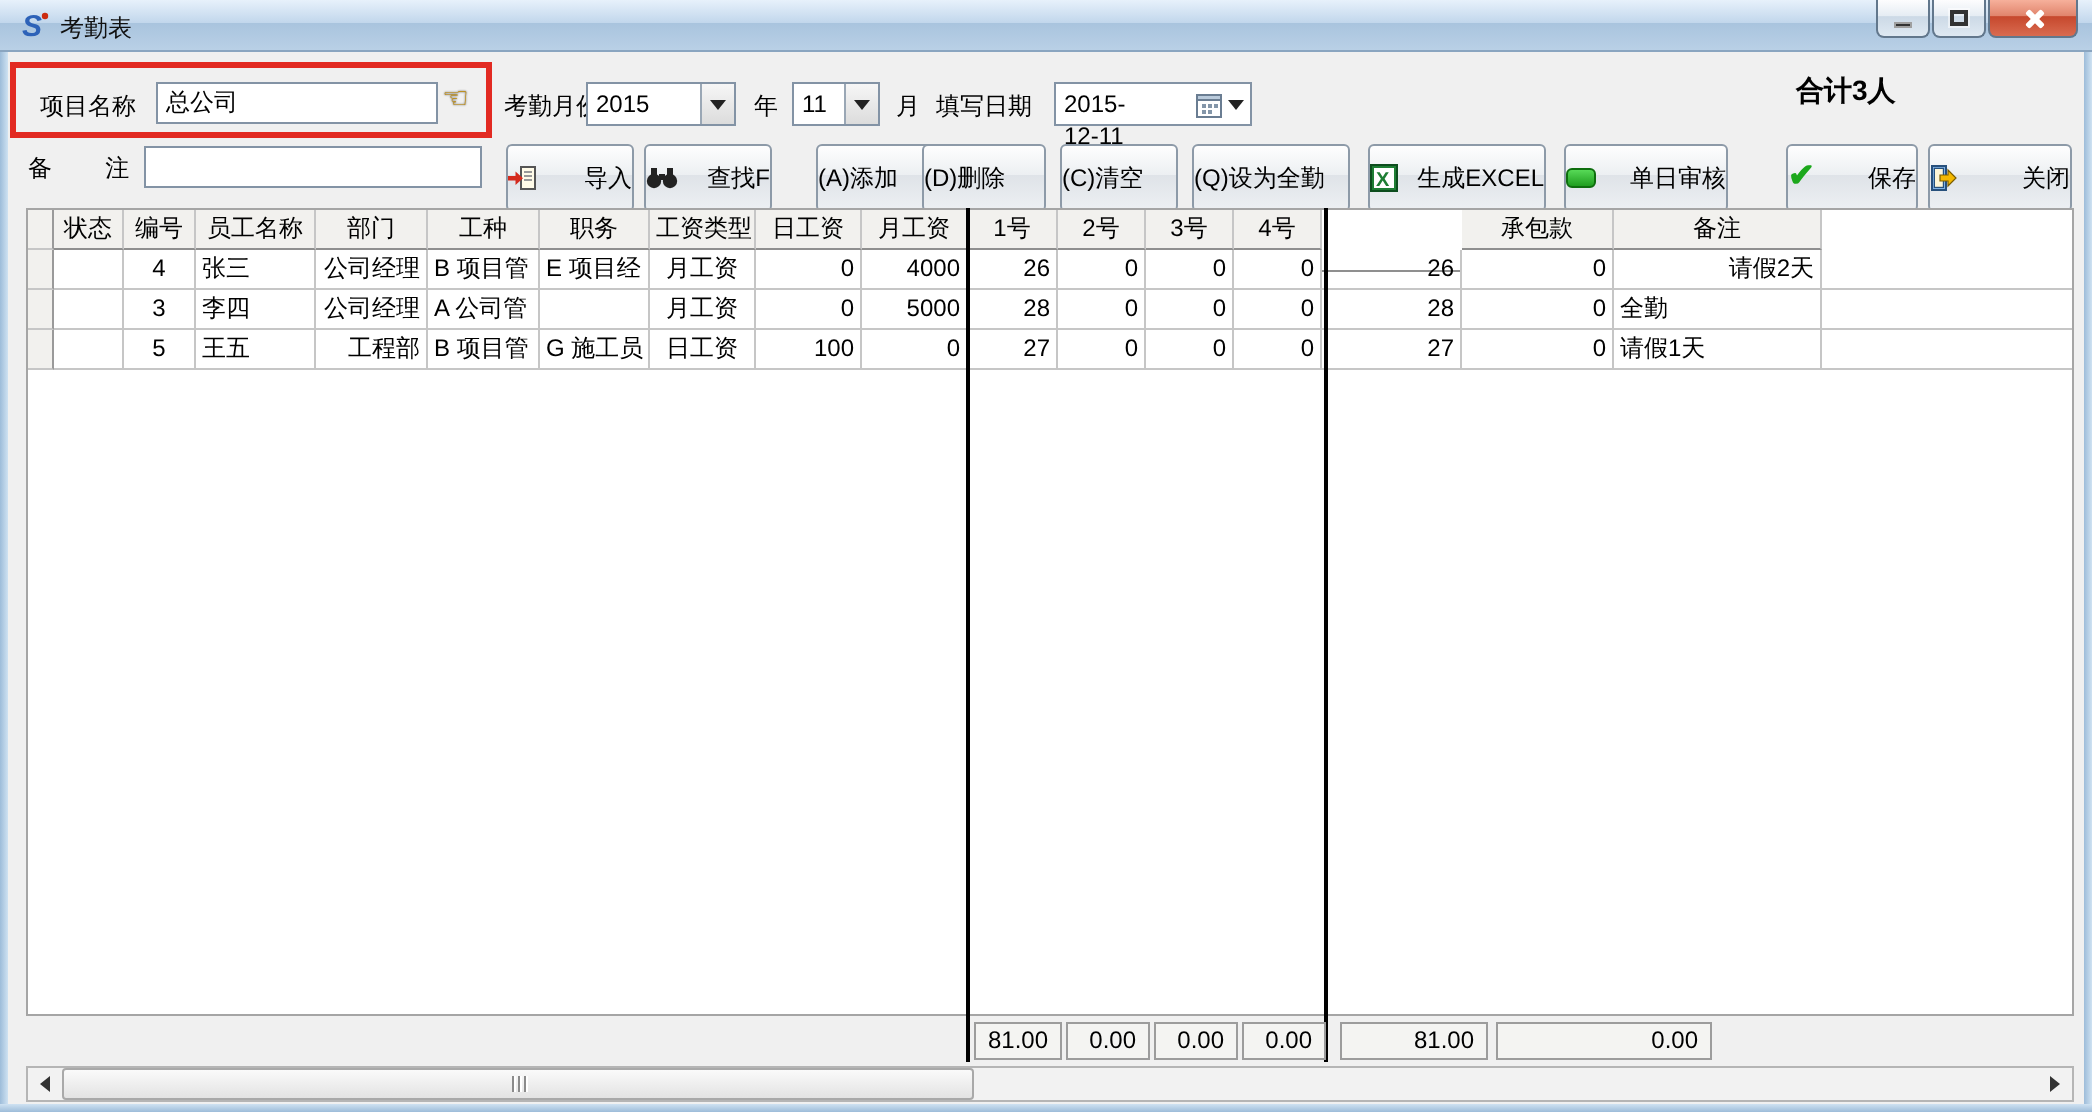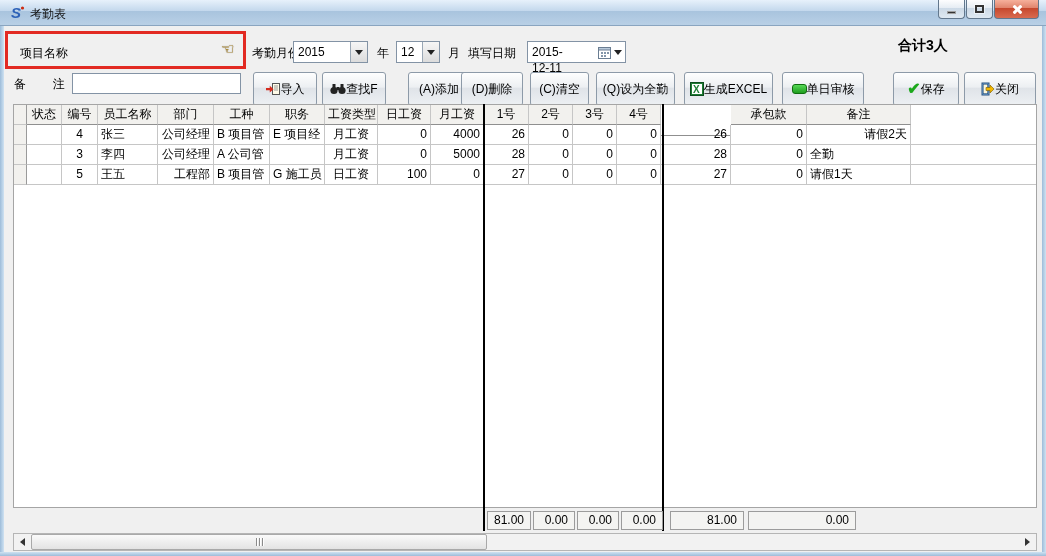--- a/index.html
+++ b/index.html
@@ -34,21 +34,21 @@
   .lbl { font-size:12px; line-height:14px; white-space:pre; }
   .field { background:#fff; border:1px solid #8393a5; padding:0 4px; line-height:19px;
            font-size:12px; white-space:nowrap; overflow:hidden; }
   .combo { background:#fff; border:1px solid #8393a5; display:flex; align-items:stretch; }
   .combo .val { flex:1; padding:2px 4px; line-height:16px; }
   .combo .dd { width:17px; background:linear-gradient(#f6f6f6,#dcdcdc);
     border-left:1px solid #9aa7b5; display:flex; align-items:center; justify-content:center; }
   .tri-down { width:0; height:0; border-left:4px solid transparent;
     border-right:4px solid transparent; border-top:5px solid #222; }
   .redbox { border:3px solid #e22a22; }
-  .btn { position:absolute; height:34px; display:flex; align-items:center; justify-content:center;
+  .btn { position:absolute; height:34px; display:flex; align-items:center; justify-content:space-between;
     gap:0; background:linear-gradient(#fefefe,#eceff2 45%,#dfe3e8 46%,#edf0f3);
     border:1px solid #8d9aa8; border-radius:3px; font-size:12px; cursor:default; }
   .total-label { font-size:14px; font-weight:bold; }
 
   
   .gridwrap { left:13px; top:104px; width:1024px; height:404px; background:#fff;
     border:1px solid #a5a5a5; overflow:hidden; }
   .tr { display:flex; height:20px; }
   .cell { flex:none; border-right:1px solid #c6c6c6; border-bottom:1px solid #c6c6c6;
     padding:0 3px; line-height:19px; font-size:12px; white-space:nowrap; overflow:hidden; }
@@ -97,32 +97,33 @@
     </div>
   </div>
 
   <div class="abs border-band" style="left:0;top:26px;width:4px;height:530px;"></div>
   <div class="abs border-band" style="left:1042px;top:26px;width:4px;height:530px;"></div>
   <div class="abs" style="left:0;top:552px;width:1046px;height:4px;background:linear-gradient(#cfe2f2,#9dbcd9);"></div>
 
   <div class="abs redbox" style="left:5px;top:31px;width:241px;height:38px;"></div>
 
   <div class="abs lbl" style="left:20px;top:46px;">项目名称</div>
+  <div class="abs field" style="left:78px;top:41px;width:141px;height:21px;">总公司</div>
   <div class="abs" style="left:221px;top:40px;font-size:15px;color:#c98f00;text-shadow:0 0 1px #000;">☜</div>
 
   <div class="abs lbl" style="left:252px;top:46px;">考勤月份</div>
   <div class="abs combo" style="left:293px;top:41px;width:75px;height:22px;">
     <div class="val">2015</div>
     <div class="dd">
         <div class="tri-down"></div>
       </div>
   </div>
   <div class="abs lbl" style="left:377px;top:46px;">年</div>
   <div class="abs combo" style="left:396px;top:41px;width:44px;height:22px;">
-    <div class="val">12</div>
+    <div class="val">11</div>
     <div class="dd">
         <div class="tri-down"></div>
       </div>
   </div>
   <div class="abs lbl" style="left:448px;top:46px;">月</div>
   <div class="abs lbl" style="left:468px;top:46px;">填写日期</div>
   <div class="abs combo" style="left:527px;top:41px;width:99px;height:22px;gap:28px;">
     <div class="val">2015-12-11</div>
     <div style="display:flex;align-items:center;padding-right:3px;gap:3px;">
       <svg width="13" height="13" viewBox="0 0 13 13">

